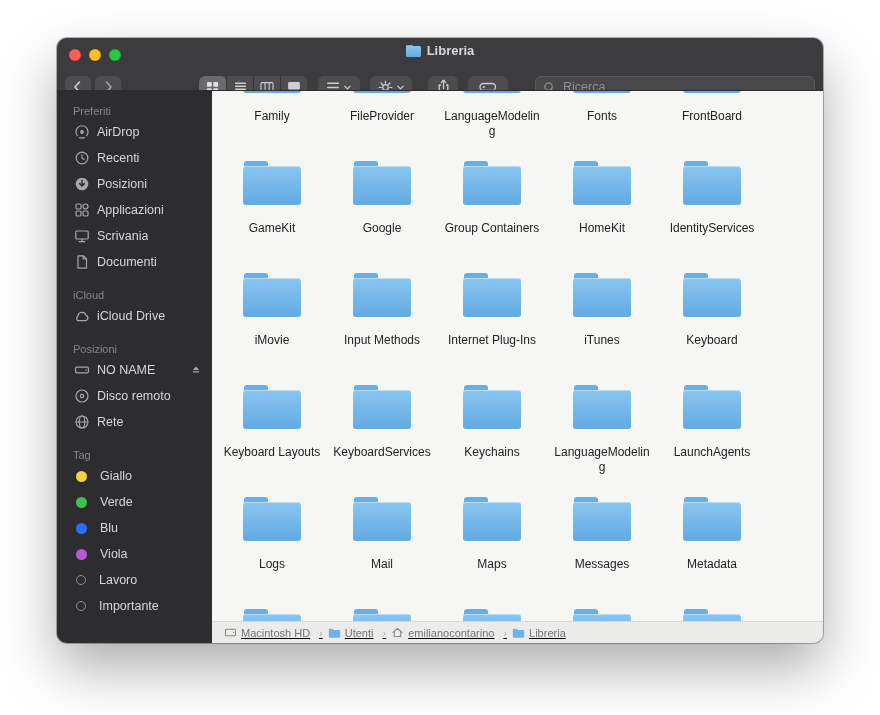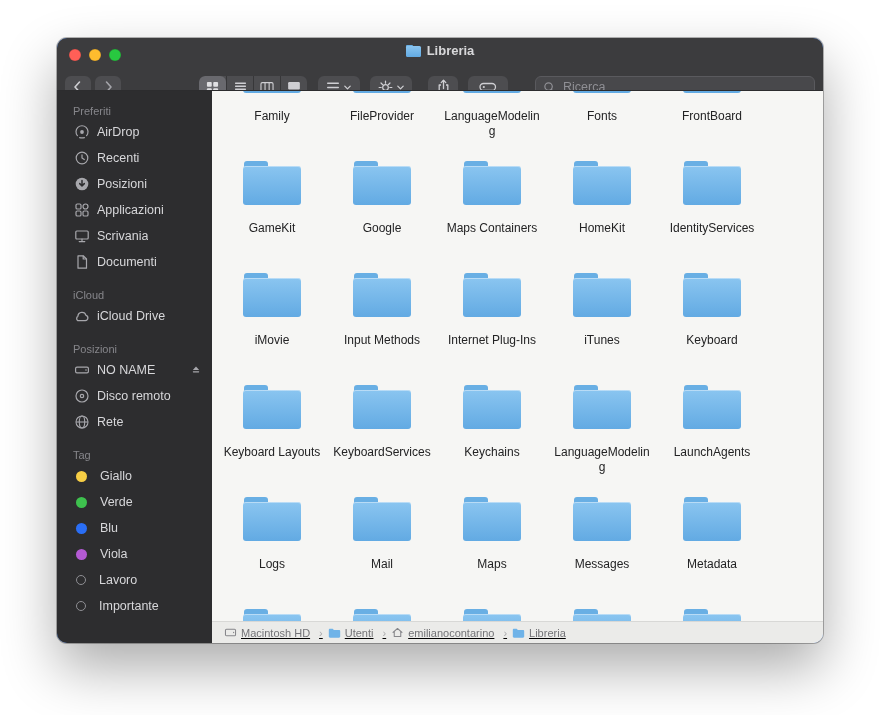--- a/index.html
+++ b/index.html
@@ -385,21 +385,21 @@
               <div class="cell-label">GameKit</div>
             </div>
 
             <div class="cell">
               <div class="folder-icon"></div>
               <div class="cell-label">Google</div>
             </div>
 
             <div class="cell">
               <div class="folder-icon"></div>
-              <div class="cell-label">Maps Containers</div>
+              <div class="cell-label">Group Containers</div>
             </div>
 
             <div class="cell">
               <div class="folder-icon"></div>
               <div class="cell-label">HomeKit</div>
             </div>
 
             <div class="cell">
               <div class="folder-icon"></div>
               <div class="cell-label">IdentityServices</div>

